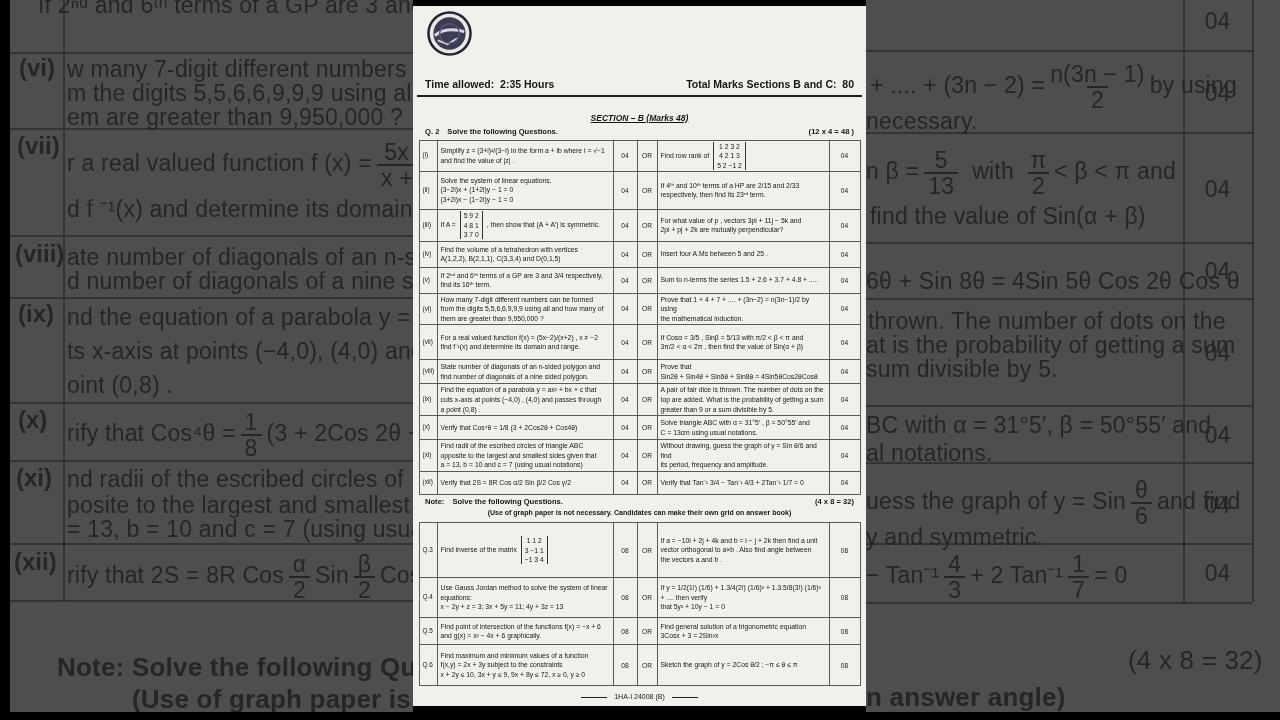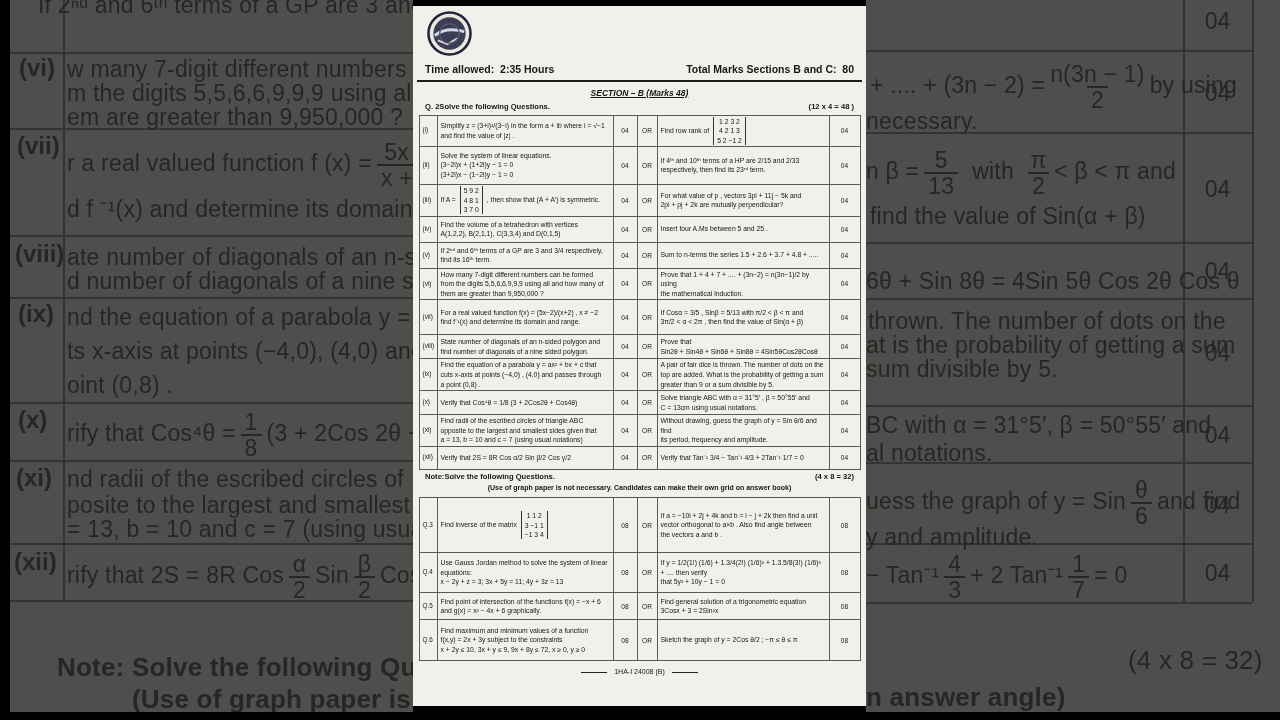--- a/index.html
+++ b/index.html
@@ -28,27 +28,27 @@
       vertical-align:middle;line-height:1.05;margin:0 5px}
   .fr .fd{border-top:2px solid #262624;padding:0 4px}
 
   
   #paper-col{position:absolute;left:413px;top:0;width:453px;height:712px;background:#000}
   #paper{position:absolute;left:0;top:6px;width:453px;height:700px;background:#f1f1ec;
          color:#161614;font-size:6.8px;line-height:1.4}
   .phead{position:relative;height:52px}
   .logo{position:absolute;left:14px;top:5px;width:45px;height:45px}
   .ptitle{text-align:center;padding-top:17px;font-size:19px;font-weight:bold;letter-spacing:.5px}
-  .pmeta{display:flex;justify-content:space-between;margin:1px 4px;padding:3px 8px 3px;
+  .pmeta{display:flex;justify-content:space-between;margin:16px 4px;padding:3px 8px 3px;
          font-size:10.5px;font-weight:bold;border-bottom:2.5px solid #1d1d1b}
   .sechead{text-align:center;font-size:8.5px;font-weight:bold;font-style:italic;
            text-decoration:underline;margin-top:6px}
   .qrow{display:flex;justify-content:space-between;padding:2px 12px 1px;
         font-size:7.6px;font-weight:bold}
-  .qrow .qleft span{}
+  .qrow .qleft span{margin-right:8px}
   .note2{text-align:center;font-size:7px;font-weight:bold}
   table.pt{width:441px;margin:2px auto 0;border-collapse:collapse;table-layout:fixed}
   table.pt td{border:1px solid #5a5a58;padding:1px 3px;vertical-align:middle;overflow:hidden}
   td.cn{vertical-align:top;font-size:6.4px;padding-left:1px}
   td.cm,td.co{text-align:center;font-size:6.6px}
   .qt span{white-space:pre-line}
   .mx{display:inline-block;border-left:1px solid #333;border-right:1px solid #333;
       padding:0 3px;margin:0 2px;white-space:pre;text-align:center;vertical-align:middle;line-height:1.35}
   .mx:empty{display:none}
   tr.h30{height:30px}tr.h38{height:38px}tr.h32{height:32px}tr.h26{height:26px}
@@ -164,21 +164,21 @@
   <div class="bl" style="left:0px;top:332px">at is the probability of getting a sum</div>
   <div class="bl" style="left:0px;top:356px">sum divisible by 5.</div>
 
   <div class="bl" style="left:0px;top:412px">BC with    α = 31°5′,  β = 50°55′ and</div>
   <div class="bl" style="left:0px;top:440px">al notations.</div>
 
   <div class="bl" style="left:0px;top:478px"><span>uess the graph of  y = Sin</span><span class="fr">
         <span>θ</span>
         <span class="fd">6</span>
       </span><span>and find</span></div>
-  <div class="bl" style="left:0px;top:524px">y and amplitude.</div>
+  <div class="bl" style="left:0px;top:524px">y and symmetric.</div>
 
   <div class="bl" style="left:0px;top:552px"><span>− Tan⁻¹</span><span class="fr">
         <span>4</span>
         <span class="fd">3</span>
       </span><span>+ 2 Tan⁻¹</span><span class="fr">
         <span>1</span>
         <span class="fd">7</span>
       </span><span>= 0</span></div>
 
   <div class="bl" style="left:262px;top:645px;font-size:26px">(4 x 8 = 32)</div>

